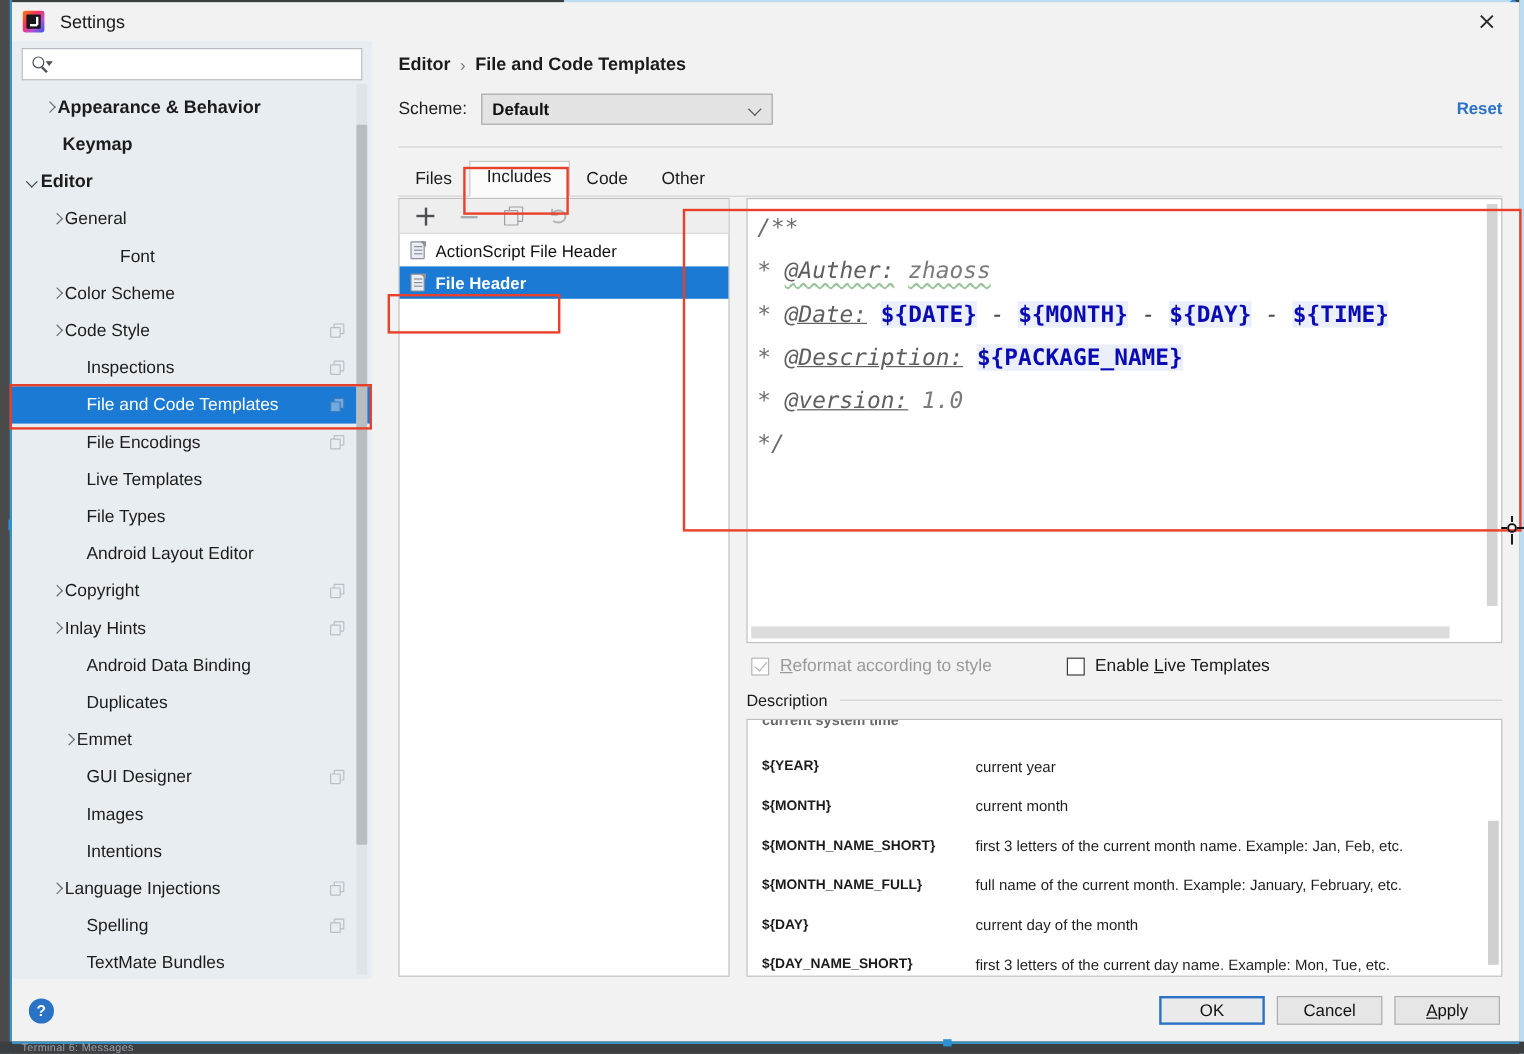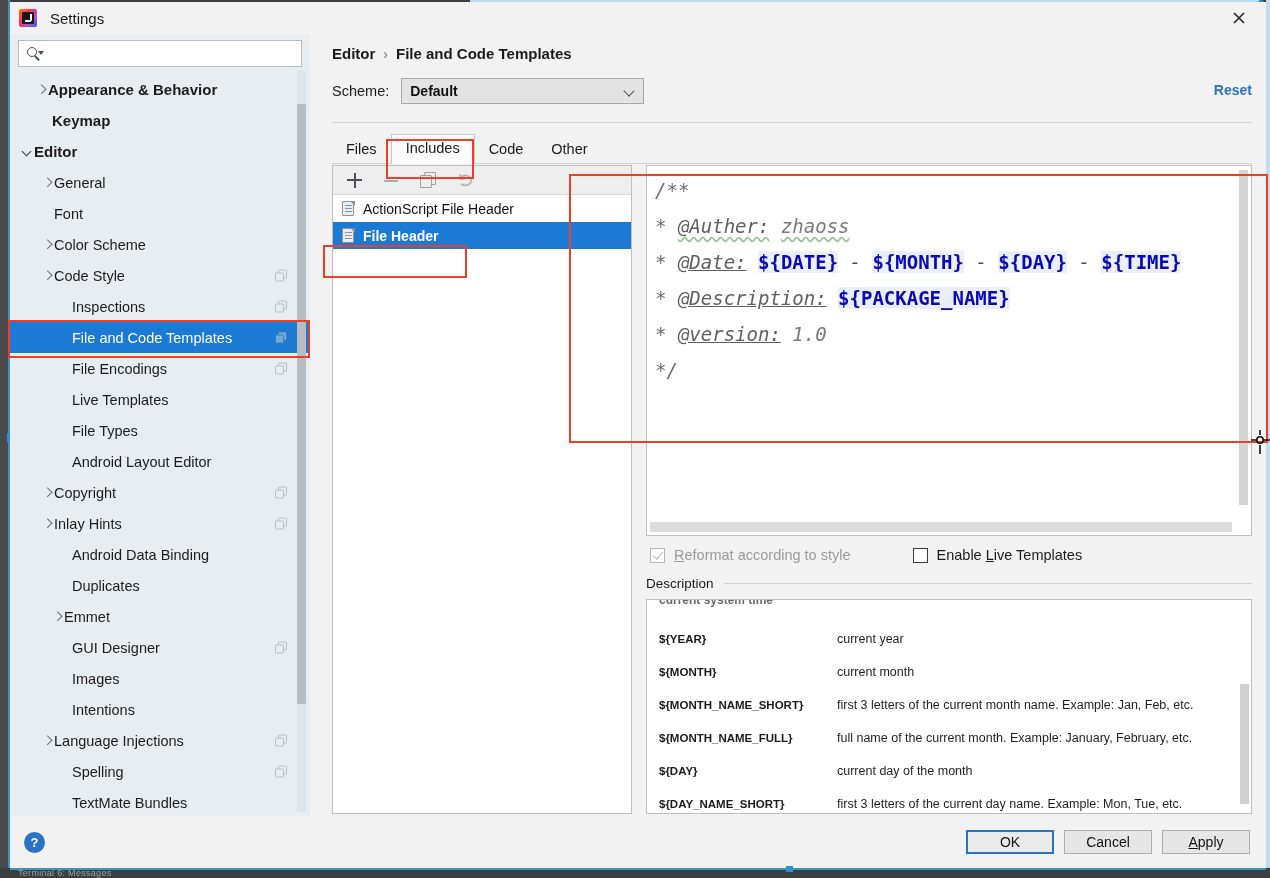--- a/index.html
+++ b/index.html
@@ -241,21 +241,21 @@
   .tab-underline {
     position: absolute; left: 0; right: 0; bottom: 0; height: 1px; background: #d2d2d2;
   }
 
   
   .split {
     flex: 1; display: flex; gap: 14px; margin-top: 1px; min-height: 0;
     padding-bottom: 2px;
   }
   .list-panel {
-    width: 300px; background: #fff; border: 1px solid #bfbfbf;
+    width: 276px; background: #fff; border: 1px solid #bfbfbf;
     display: flex; flex-direction: column; flex: none;
   }
   .list-toolbar {
     height: 29px; background: #eeeeee; border-bottom: 1px solid #d8d8d8;
     display: flex; align-items: center; padding-left: 12px; gap: 18px;
   }
   .tb-icon { width: 19px; height: 19px; position: relative; cursor: pointer; }
   .tb-plus:before, .tb-plus:after {
     content:""; position: absolute; background: #4c5054;
   }
@@ -471,21 +471,21 @@
               <span class="tree-label">Keymap</span>
             </div>
             <div class="tree-row bold" style="padding-left: 10px;">
               <span class="chev down"></span>
               <span class="tree-label">Editor</span>
             </div>
             <div class="tree-row" style="padding-left: 30px;">
               <span class="chev right"></span>
               <span class="tree-label">General</span>
             </div>
-            <div class="tree-row" style="padding-left: 30px;">
+            <div class="tree-row" style="padding-left: 76px;">
               <span class="chev "></span>
               <span class="tree-label">Font</span>
             </div>
             <div class="tree-row" style="padding-left: 30px;">
               <span class="chev right"></span>
               <span class="tree-label">Color Scheme</span>
             </div>
             <div class="tree-row" style="padding-left: 30px;">
               <span class="chev right"></span>
               <span class="tree-label">Code Style</span>

